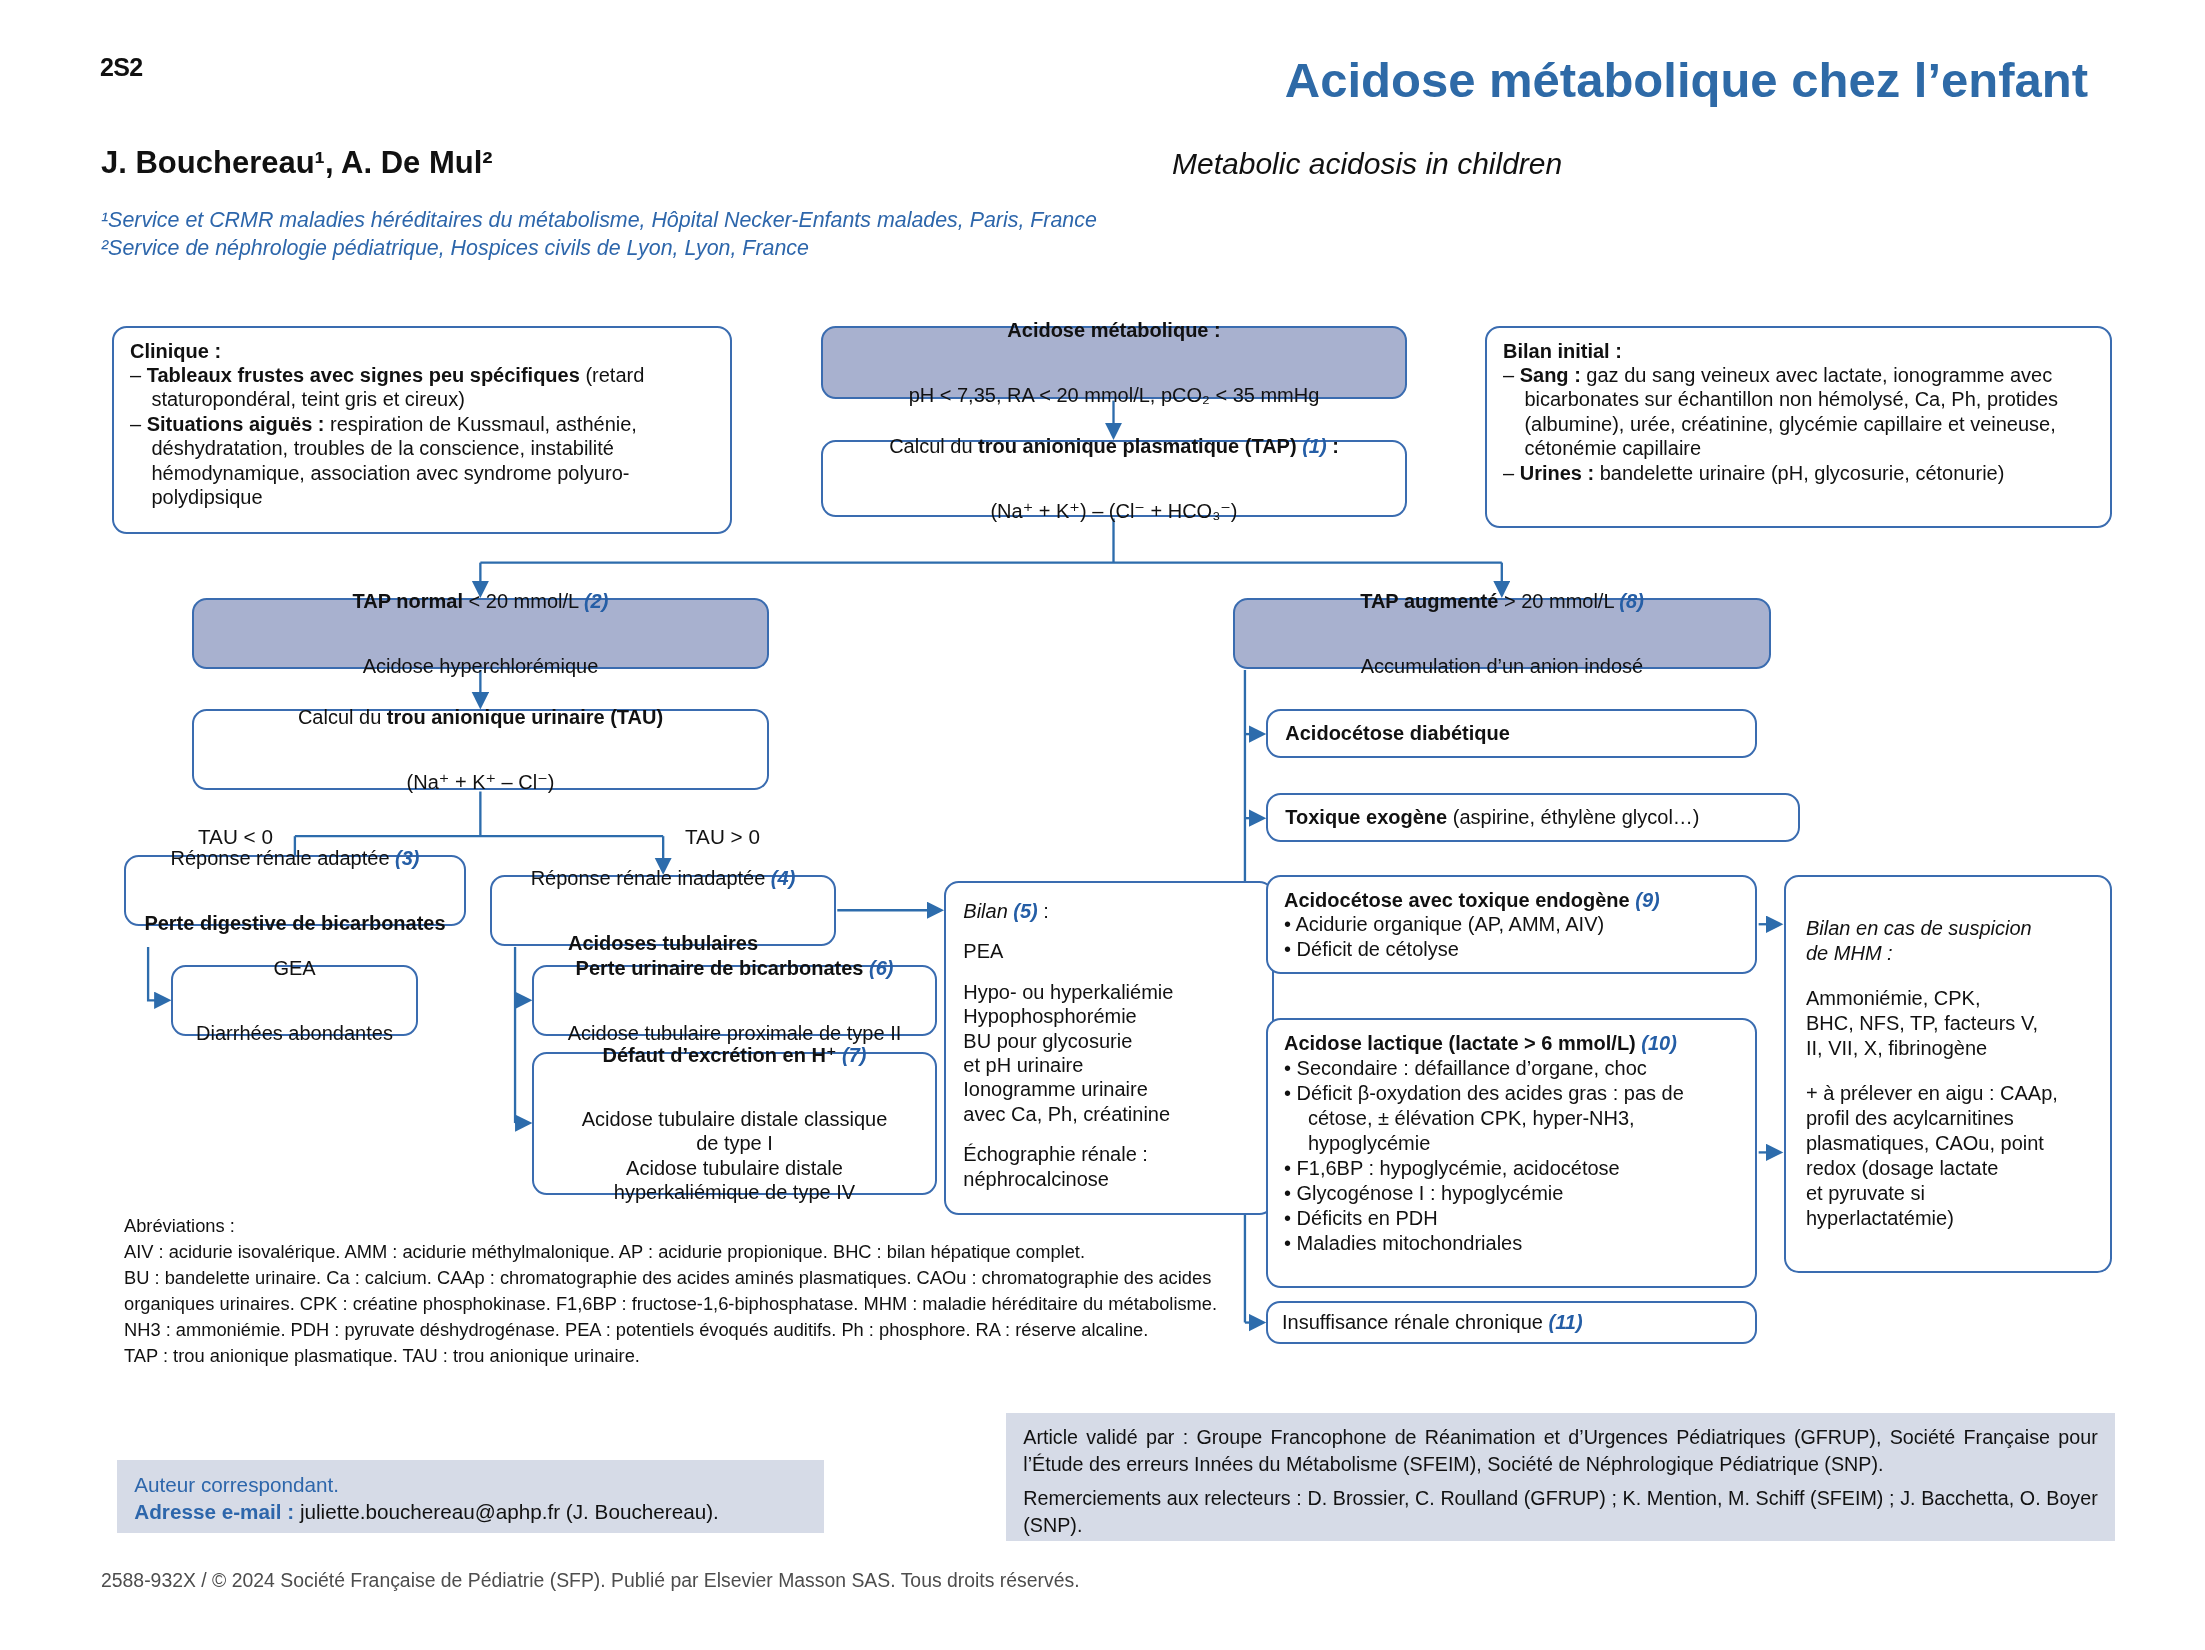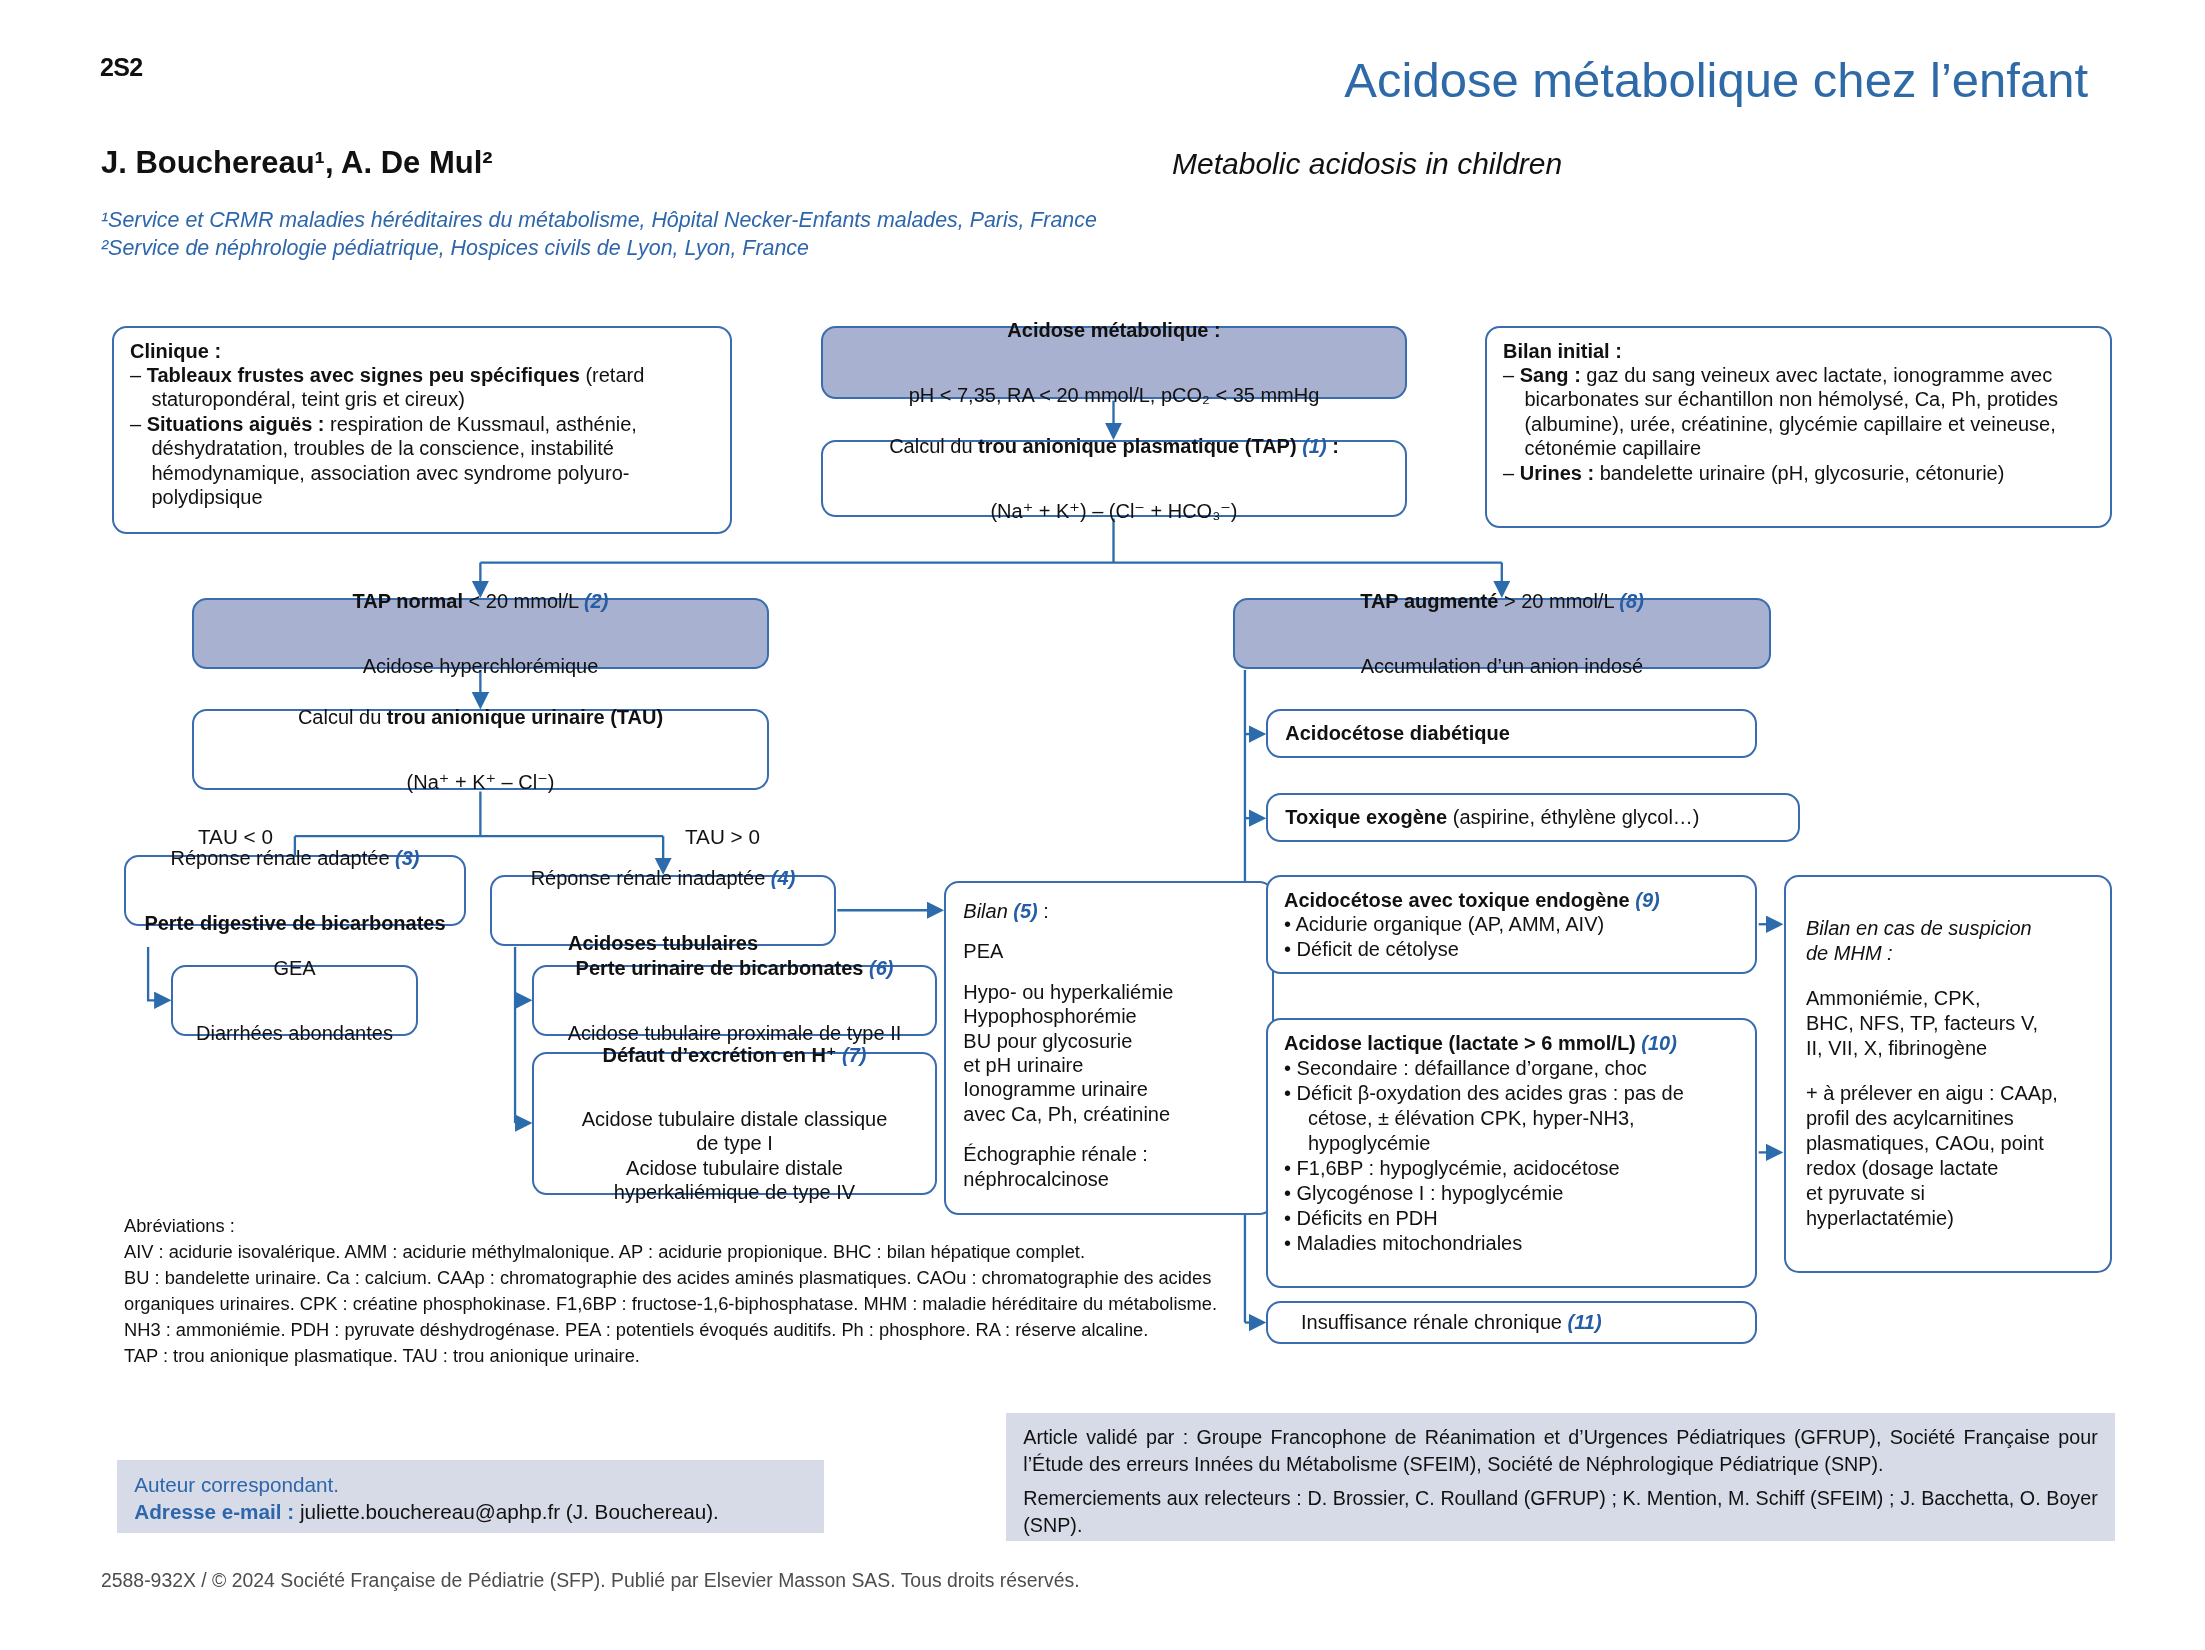--- a/index.html
+++ b/index.html
@@ -24,21 +24,21 @@
   .b{font-weight:bold;}
   .i{font-style:italic;}
   .ref{color:#255ea6;font-weight:bold;font-style:italic;}
   .blue{color:#2d66ab;}
   .pre{white-space:pre-line;}
   .hang{padding-left:21.4px;text-indent:-21.4px;}
   .hangb{padding-left:24px;text-indent:-24px;}
 
   
   #page-code{left:100px;top:53px;font-size:25px;font-weight:bold;letter-spacing:-0.7px;}
-  #title-fr{right:117px;top:52px;font-size:49px;font-weight:normal;color:#2e6aa7;white-space:nowrap;}
+  #title-fr{right:117px;top:52px;font-size:49px;font-weight:bold;color:#2e6aa7;white-space:nowrap;}
   #authors{left:101px;top:145px;font-size:31px;font-weight:bold;}
   #title-en{left:1172px;top:147px;font-size:30px;font-style:italic;}
   #affils{left:101px;top:206px;font-size:21.4px;font-style:italic;color:#2d66ab;line-height:1.32;white-space:pre-line;}
 
   
   #clinique{left:112px;top:326px;width:620px;height:208px;padding:10.7px 16px;}
   #acidose-met{left:821px;top:326px;width:586px;height:73px;}
   #tap-calc{left:821px;top:440px;width:586px;height:77px;}
   #bilan-initial{left:1485px;top:326px;width:627px;height:202px;padding:10.7px 16px;}
   #tap-normal{left:192px;top:598px;width:577px;height:71px;}
@@ -52,21 +52,21 @@
   #defaut{left:532px;top:1052px;width:405px;height:143px;}
   #bilan5{left:944px;top:881px;width:330px;height:334px;padding:16px 17.3px;}
   #bilan5 .para{margin-top:16px;}
   #tap-aug{left:1233px;top:598px;width:538px;height:71px;}
   #diabetique{left:1266px;top:709px;width:491px;height:49px;padding:0 17.3px;}
   #toxique{left:1266px;top:793px;width:534px;height:49px;padding:0 17.3px;}
   #endogene{left:1266px;top:875px;width:491px;height:99px;padding:9.3px 16px;}
   #lactique{left:1266px;top:1018px;width:491px;height:270px;padding:10.7px 16px;line-height:1.25;}
   #mhm{left:1784px;top:875px;width:328px;height:398px;padding:39px 20px;line-height:1.25;}
   #mhm .para{margin-top:20px;}
-  #insuffisance{left:1266px;top:1301px;width:491px;height:43px;padding:0 33px;}
+  #insuffisance{left:1266px;top:1301px;width:491px;height:43px;padding:0 14px;border-radius:14px;}
 
   #abrev{left:124px;top:1213px;width:1128px;font-size:18.3px;line-height:1.42;}
   #abrev .body{white-space:pre-line;}
 
   #correspondant{left:117px;top:1460px;width:707px;height:73px;background:#d6dbe7;padding:10.7px 17.3px;font-size:20.7px;line-height:1.32;}
   #validation{left:1006px;top:1413px;width:1109px;height:128px;background:#d6dbe7;padding:10.7px 17.3px;font-size:19.7px;line-height:1.38;}
   #validation .p{ text-align:justify;}
   #validation .p + .p{margin-top:6.7px;}
   #footer{left:101px;top:1569px;font-size:19.4px;color:#4d4d4d;}
 

